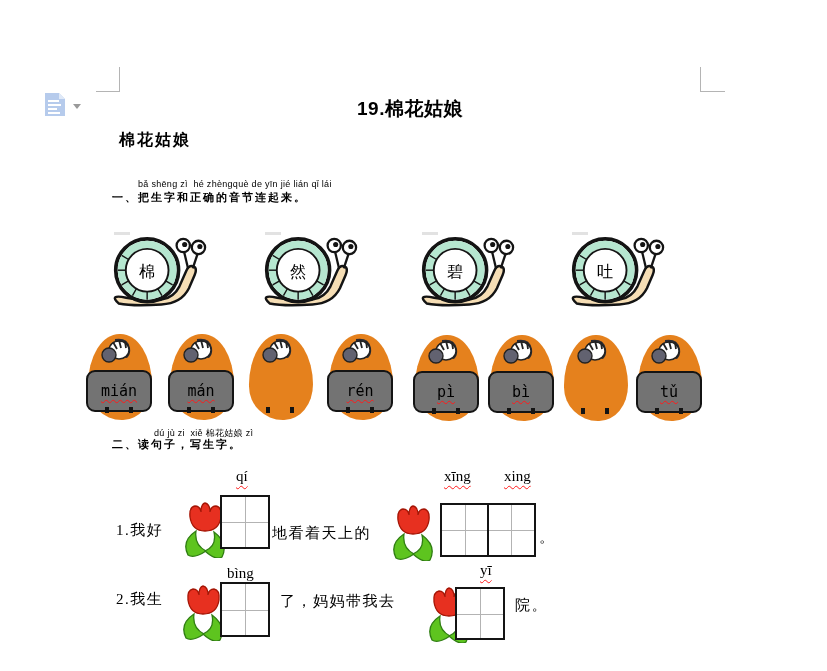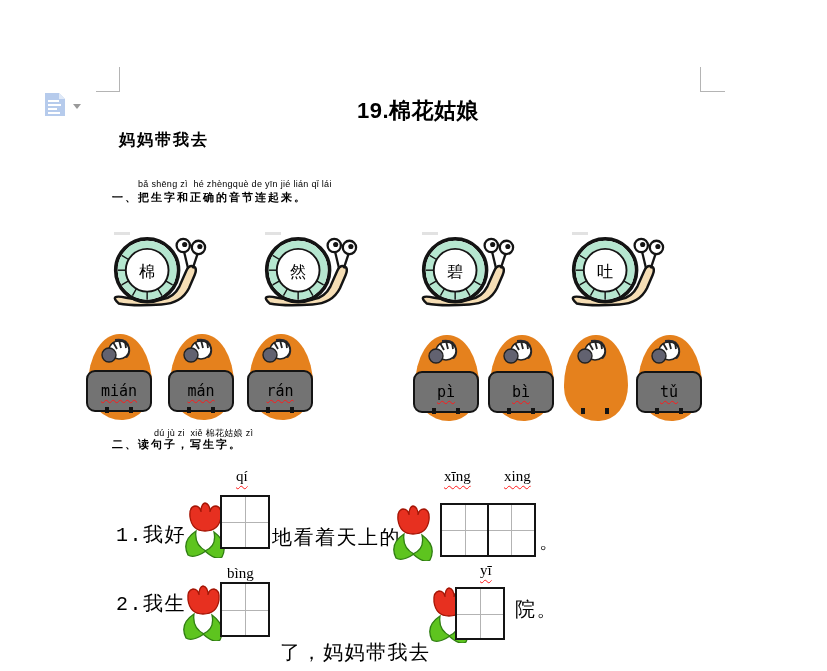--- a/index.html
+++ b/index.html
@@ -7,25 +7,25 @@
        font-family:"Liberation Sans",sans-serif;color:#000;}
   .abs{position:absolute;}
   
   .crop{position:absolute;background:#b4b4b4;}
   
   .paste-btn{position:absolute;left:44px;top:92px;width:46px;height:30px;cursor:pointer;}
   .paste-arrow{position:absolute;left:29px;top:12px;width:0;height:0;
                border-left:4px solid transparent;border-right:4px solid transparent;
                border-top:5px solid #9a9a9a;}
   
-  .doc-title{position:absolute;left:357px;top:96px;font-size:22px;font-weight:bold;letter-spacing:.5px;}
+  .doc-title{position:absolute;left:357px;top:96px;font-size:19px;font-weight:bold;letter-spacing:.5px;}
   .section-hd{position:absolute;left:119px;top:130px;font-size:16px;font-weight:bold;letter-spacing:2px;}
   .py-line{position:absolute;font-size:9px;font-weight:normal;letter-spacing:.3px;white-space:pre;}
   .ex-hd{position:absolute;font-size:11px;font-weight:bold;letter-spacing:2px;}
-  .body-text{position:absolute;font-family:Liberation Mono, monospace;font-size:20px;letter-spacing:1.5px;}
+  .body-text{position:absolute;font-family:Liberation Serif, serif;font-size:15px;letter-spacing:1.5px;}
   .py{position:absolute;font-family:"Liberation Serif",serif;font-size:15px;
       text-decoration-line:underline;text-decoration-style:wavy;text-decoration-color:#ff1a1a;
       text-decoration-thickness:1px;text-underline-offset:4px;}
   
   .snail{position:absolute;width:95px;height:84px;}
   .wm{position:absolute;left:2px;top:0;width:16px;height:3px;background:#e2e2e2;}
   
   .egg{position:absolute;width:64px;height:86px;}
   .egg-shape{position:absolute;left:0;top:0;right:0;bottom:0;background:#e5811d;
              border-radius:50% 50% 46% 54% / 60% 60% 42% 40%;}
@@ -63,21 +63,21 @@
     </svg>
     <span class="paste-arrow"></span>
   </div>
 
   <span class="crop" style="left:119px;top:67px;width:1px;height:25px;"></span>
   <span class="crop" style="left:96px;top:91px;width:24px;height:1px;"></span>
   <span class="crop" style="left:700px;top:67px;width:1px;height:25px;"></span>
   <span class="crop" style="left:700px;top:91px;width:25px;height:1px;"></span>
 
   <div class="doc-title">19.棉花姑娘</div>
-  <div class="section-hd">妈妈带我去</div>
+  <div class="section-hd">棉花姑娘</div>
 
   <div class="py-line" style="left:138px;top:179px;">bǎ shēng zì  hé zhèngquè de yīn jié lián qǐ lái</div>
   <div class="ex-hd" style="left:112px;top:190px;">一、把生字和正确的音节连起来。</div>
 
   <div class="snail" style="left:112px;top:232px;">
     <span class="wm"></span>
     <svg width="95" height="84" viewBox="0 0 100 88">
       <path d="M7 75 Q-4 65 15 69 Q36 73 52 71 Q65 69 71 57 L78 41 Q81 34 86 36 Q90 38 87 45 L81 59 Q73 75 52 76 Q22 78 7 75 Z" fill="#f6deb5" stroke="#141414" stroke-width="2.6"></path>
       <line x1="80" y1="38" x2="76" y2="21" stroke="#141414" stroke-width="2.4"></line>
       <line x1="85" y1="38" x2="90" y2="23" stroke="#141414" stroke-width="2.4"></line>
@@ -210,27 +210,38 @@
   </div>
 
   <div class="egg" style="left:249px;top:334px;">
     <div class="egg-shape"></div>
     <svg class="zebra" width="34" height="30" viewBox="0 0 34 30">
       <path d="M14 2 Q27 0 29 11 Q30 17 26 21 L13 18 Z" fill="#2b2b33"></path>
       <ellipse cx="18" cy="13" rx="10" ry="9" fill="#fff" stroke="#222" stroke-width="1.4"></ellipse>
       <path d="M12 5 L16 12 M18 3 L20 11 M24 4 L25 11" stroke="#222" stroke-width="1.8" fill="none"></path>
       <circle cx="8" cy="18" r="7" fill="#626270" stroke="#222" stroke-width="1.4"></circle>
     </svg>
-    <div class="egg-label">
-      <span class="syll">rán</span>
-    </div>
-    <i class="foot f1"></i>
-      <i class="foot f2"></i>
-  </div>
-
+    <i class="foot f1"></i>
+      <i class="foot f2"></i>
+  </div>
+
+  <div class="egg" style="left:329px;top:334px;">
+    <div class="egg-shape"></div>
+    <svg class="zebra" width="34" height="30" viewBox="0 0 34 30">
+      <path d="M14 2 Q27 0 29 11 Q30 17 26 21 L13 18 Z" fill="#2b2b33"></path>
+      <ellipse cx="18" cy="13" rx="10" ry="9" fill="#fff" stroke="#222" stroke-width="1.4"></ellipse>
+      <path d="M12 5 L16 12 M18 3 L20 11 M24 4 L25 11" stroke="#222" stroke-width="1.8" fill="none"></path>
+      <circle cx="8" cy="18" r="7" fill="#626270" stroke="#222" stroke-width="1.4"></circle>
+    </svg>
+    <div class="egg-label">
+      <span class="syll">rén</span>
+    </div>
+    <i class="foot f1"></i>
+      <i class="foot f2"></i>
+  </div>
 
   <div class="egg" style="left:415px;top:335px;">
     <div class="egg-shape"></div>
     <svg class="zebra" width="34" height="30" viewBox="0 0 34 30">
       <path d="M14 2 Q27 0 29 11 Q30 17 26 21 L13 18 Z" fill="#2b2b33"></path>
       <ellipse cx="18" cy="13" rx="10" ry="9" fill="#fff" stroke="#222" stroke-width="1.4"></ellipse>
       <path d="M12 5 L16 12 M18 3 L20 11 M24 4 L25 11" stroke="#222" stroke-width="1.8" fill="none"></path>
       <circle cx="8" cy="18" r="7" fill="#626270" stroke="#222" stroke-width="1.4"></circle>
     </svg>
     <div class="egg-label">
@@ -328,21 +339,21 @@
   <svg class="tulip" style="left:179px;top:583px;" width="48" height="58" viewBox="0 0 48 58">
     <path d="M24 31 Q11 31 9 17 Q8 7 14 6 Q19 6 20 12 Q20 4 24 3 Q29 4 29 12 Q30 6 35 6 Q41 7 40 17 Q38 31 24 31 Z" fill="#e73020" stroke="#a51505" stroke-width="1.3"></path>
     <path d="M7 55 Q0 41 15 31 Q13 45 25 51 Q13 59 7 55 Z" fill="#5ec41f" stroke="#2f7d12" stroke-width="1.3"></path>
     <path d="M41 57 Q48 43 33 32 Q36 46 24 51 Q35 61 41 57 Z" fill="#5ec41f" stroke="#2f7d12" stroke-width="1.3"></path>
   </svg>
   <div class="tian" style="left:220px;top:582px;width:50px;height:55px;">
       <i class="gh"></i>
       <i class="gv"></i>
     </div>
 
-  <span class="body-text" style="left:280px;top:592px;margin-top:47px;">了，妈妈带我去</span>
+  <span class="body-text" style="left:280px;top:592px;">了，妈妈带我去</span>
 
   <svg class="tulip" style="left:425px;top:585px;" width="48" height="58" viewBox="0 0 48 58">
     <path d="M24 31 Q11 31 9 17 Q8 7 14 6 Q19 6 20 12 Q20 4 24 3 Q29 4 29 12 Q30 6 35 6 Q41 7 40 17 Q38 31 24 31 Z" fill="#e73020" stroke="#a51505" stroke-width="1.3"></path>
     <path d="M7 55 Q0 41 15 31 Q13 45 25 51 Q13 59 7 55 Z" fill="#5ec41f" stroke="#2f7d12" stroke-width="1.3"></path>
     <path d="M41 57 Q48 43 33 32 Q36 46 24 51 Q35 61 41 57 Z" fill="#5ec41f" stroke="#2f7d12" stroke-width="1.3"></path>
   </svg>
   <div class="tian" style="left:455px;top:587px;width:50px;height:53px;">
       <i class="gh"></i>
       <i class="gv"></i>
     </div>

